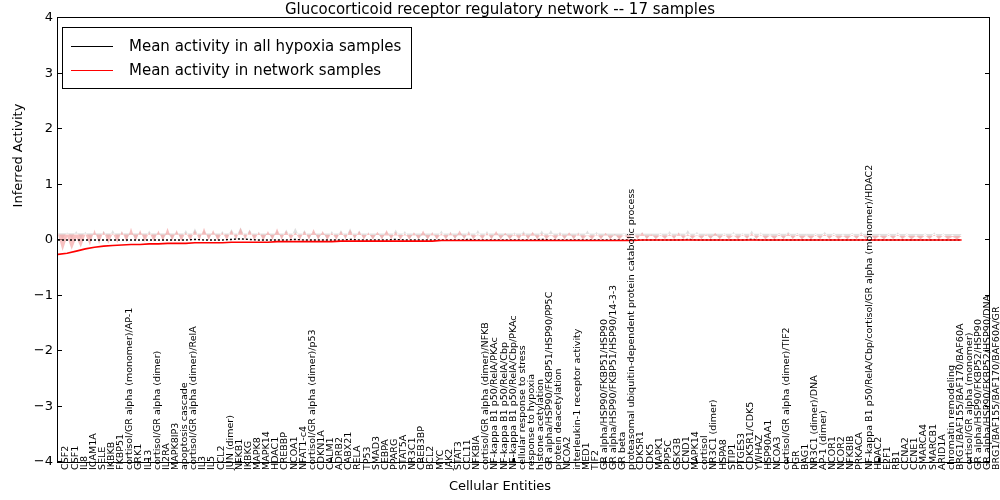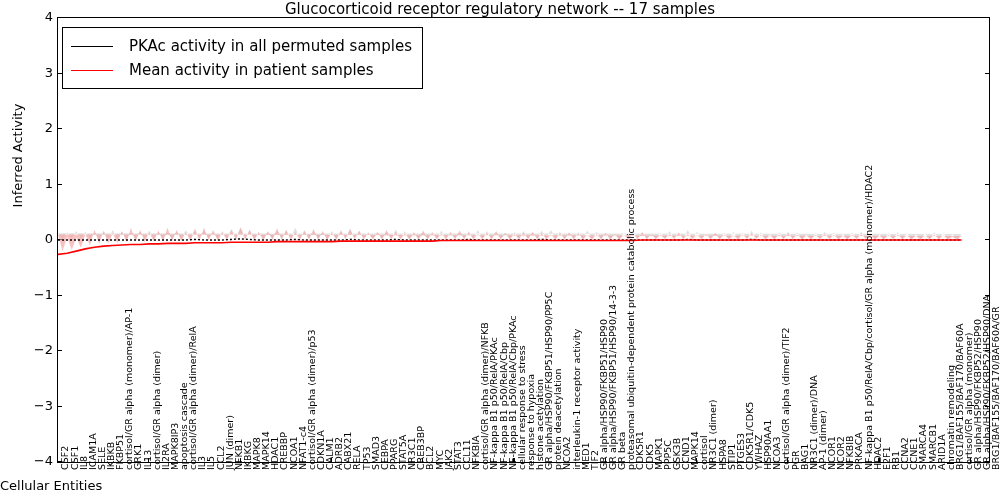--- a/index.html
+++ b/index.html
@@ -35,20 +35,21 @@
     font-size: 13px;
     transform: rotate(-90deg);
     transform-origin: center center;
     color: #000;
   }
   .xlabel {
     position: absolute;
     left: 0;
     top: 478px;
     width: 1000px;
+    text-align: center;
     font-size: 13px;
     color: #000;
   }
   .plot-frame {
     position: absolute;
     left: 57px; top: 17px;
     width: 933px; height: 446px;
     border: 1.2px solid #000;
     box-sizing: border-box;
     overflow: hidden;
@@ -276,25 +277,25 @@
       <div class="xtick-label" style="left: 954.89px; top: 470px;">BRG1/BAF155/BAF170/BAF60A</div>
       <div class="xtick-label" style="left: 964.018px; top: 470px;">cortisol/GR alpha (monomer)</div>
       <div class="xtick-label" style="left: 973.145px; top: 470px;">GR alpha/HSP90/FKBP52/HSP90</div>
       <div class="xtick-label" style="left: 982.273px; top: 470px;">GR alpha/HSP90/FKBP52/HSP90/DNA</div>
       <div class="xtick-label" style="left: 991.4px; top: 470px;">BRG1/BAF155/BAF170/BAF60A/GR</div>
     </div>
 
   <div class="legend-box">
     <div class="legend-row">
       <span class="legend-swatch" style="border-top-color:#000000"></span>
-      <span class="legend-text">PKAc activity in all permuted samples</span>
+      <span class="legend-text">Mean activity in all hypoxia samples</span>
     </div>
     <div class="legend-row">
       <span class="legend-swatch" style="border-top-color:#ff0000"></span>
-      <span class="legend-text">Mean activity in patient samples</span>
+      <span class="legend-text">Mean activity in network samples</span>
     </div>
   </div>
 
 <div class="xtick-mark" style="left: 57px;"></div>
     <div class="xtick-mark" style="left: 148.275px;"></div>
     <div class="xtick-mark" style="left: 239.549px;"></div>
     <div class="xtick-mark" style="left: 330.824px;"></div>
     <div class="xtick-mark" style="left: 422.098px;"></div>
     <div class="xtick-mark" style="left: 513.373px;"></div>
     <div class="xtick-mark" style="left: 604.647px;"></div>

